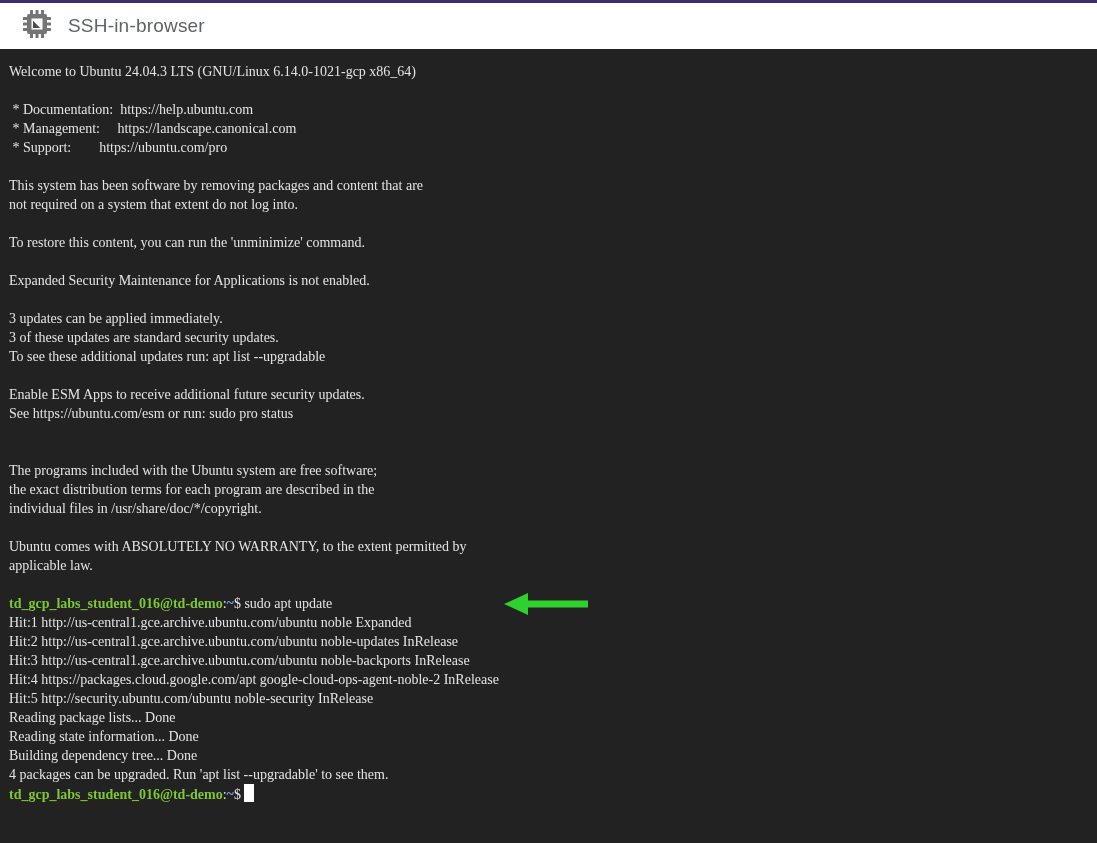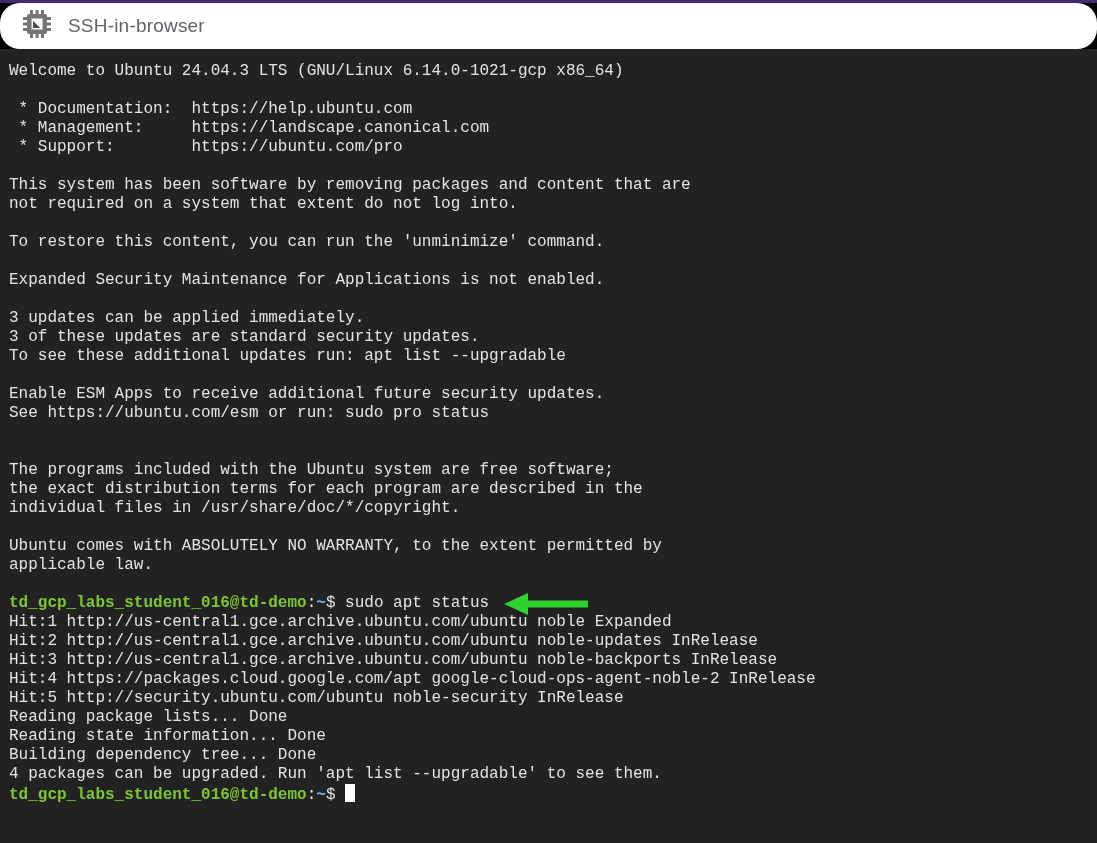--- a/index.html
+++ b/index.html
@@ -1,25 +1,25 @@
 <!DOCTYPE html>
 <html style="--accent-purple: #3e2b70; --header-bg: #ffffff; --header-text: #5f6368; --icon-gray: #757575; --icon-inner: #ffffff; --icon-triangle: #4d4d4d; --terminal-bg: #222222; --terminal-fg: #e4e4e4; --prompt-green: #7dc832; --path-blue: #7da7d9; --arrow-green: #2fd12f; --cursor-white: #ffffff;"><head>
 <meta charset="utf-8">
 <style>
   html,body{margin:0;padding:0;background:#000;}
   .app{width:1097px;height:843px;display:flex;flex-direction:column;overflow:hidden;
        font-family:"Liberation Sans",sans-serif;}
   .accent{height:3px;flex:0 0 auto;background:var(--accent-purple,#3e2b70);}
   .header{height:46px;flex:0 0 auto;background:var(--header-bg,#fff);
-          display:flex;align-items:center;padding-left:20px;gap:14px;border-radius:20px;}
+          display:flex;align-items:center;padding-left:20px;gap:14px;}
   .chip{width:34px;height:34px;flex:0 0 auto;}
   .title{font-size:19px;color:var(--header-text,#5f6368);letter-spacing:.2px;}
   .terminal{flex:1;background:var(--terminal-bg,#222);color:var(--terminal-fg,#e4e4e4);
-            font-family:Liberation Mono, monospace;
-            font-size:16px;line-height:19px;padding:13px 6px 0 9px;
+            font-family:Liberation Serif, serif;
+            font-size:14px;line-height:19px;padding:13px 6px 0 9px;
             overflow:hidden;cursor:text;}
   .tline{white-space:pre;position:relative;height:19px;}
   .g{color:var(--prompt-green,#7dc832);font-weight:bold;text-align:center;}
   .b{color:var(--path-blue,#7da7d9);font-weight:bold;}
   .cursor{display:inline-block;width:10px;height:18px;margin-bottom:-3px;
           background:var(--cursor-white,#fff);}
   .arrow{position:absolute;left:495px;top:-3px;line-height:0;}
   .arrow svg{fill:var(--arrow-green,#2fd12f);}
 </style>
 </head>
@@ -76,21 +76,21 @@
         <div class="tline"><span>See https://ubuntu.com/esm or run: sudo pro status</span></div>
         <div class="tline">&nbsp;</div>
         <div class="tline">&nbsp;</div>
         <div class="tline"><span>The programs included with the Ubuntu system are free software;</span></div>
         <div class="tline"><span>the exact distribution terms for each program are described in the</span></div>
         <div class="tline"><span>individual files in /usr/share/doc/*/copyright.</span></div>
         <div class="tline">&nbsp;</div>
         <div class="tline"><span>Ubuntu comes with ABSOLUTELY NO WARRANTY, to the extent permitted by</span></div>
         <div class="tline"><span>applicable law.</span></div>
         <div class="tline">&nbsp;</div>
-        <div class="tline"><span class="g">td_gcp_labs_student_016@td-demo</span><span>:</span><span class="b">~</span><span>$ </span><span>sudo apt status</span><span class="arrow"><svg width="84" height="26" viewBox="0 0 84 26">
+        <div class="tline"><span class="g">td_gcp_labs_student_016@td-demo</span><span>:</span><span class="b">~</span><span>$ </span><span>sudo apt update</span><span class="arrow"><svg width="84" height="26" viewBox="0 0 84 26">
               <polygon points="0,13 24,2 24,24"></polygon>
               <rect x="22" y="9.5" width="62" height="7"></rect>
             </svg></span></div>
         <div class="tline"><span>Hit:1 http://us-central1.gce.archive.ubuntu.com/ubuntu noble Expanded</span></div>
         <div class="tline"><span>Hit:2 http://us-central1.gce.archive.ubuntu.com/ubuntu noble-updates InRelease</span></div>
         <div class="tline"><span>Hit:3 http://us-central1.gce.archive.ubuntu.com/ubuntu noble-backports InRelease</span></div>
         <div class="tline"><span>Hit:4 https://packages.cloud.google.com/apt google-cloud-ops-agent-noble-2 InRelease</span></div>
         <div class="tline"><span>Hit:5 http://security.ubuntu.com/ubuntu noble-security InRelease</span></div>
         <div class="tline"><span>Reading package lists... Done</span></div>
         <div class="tline"><span>Reading state information... Done</span></div>

